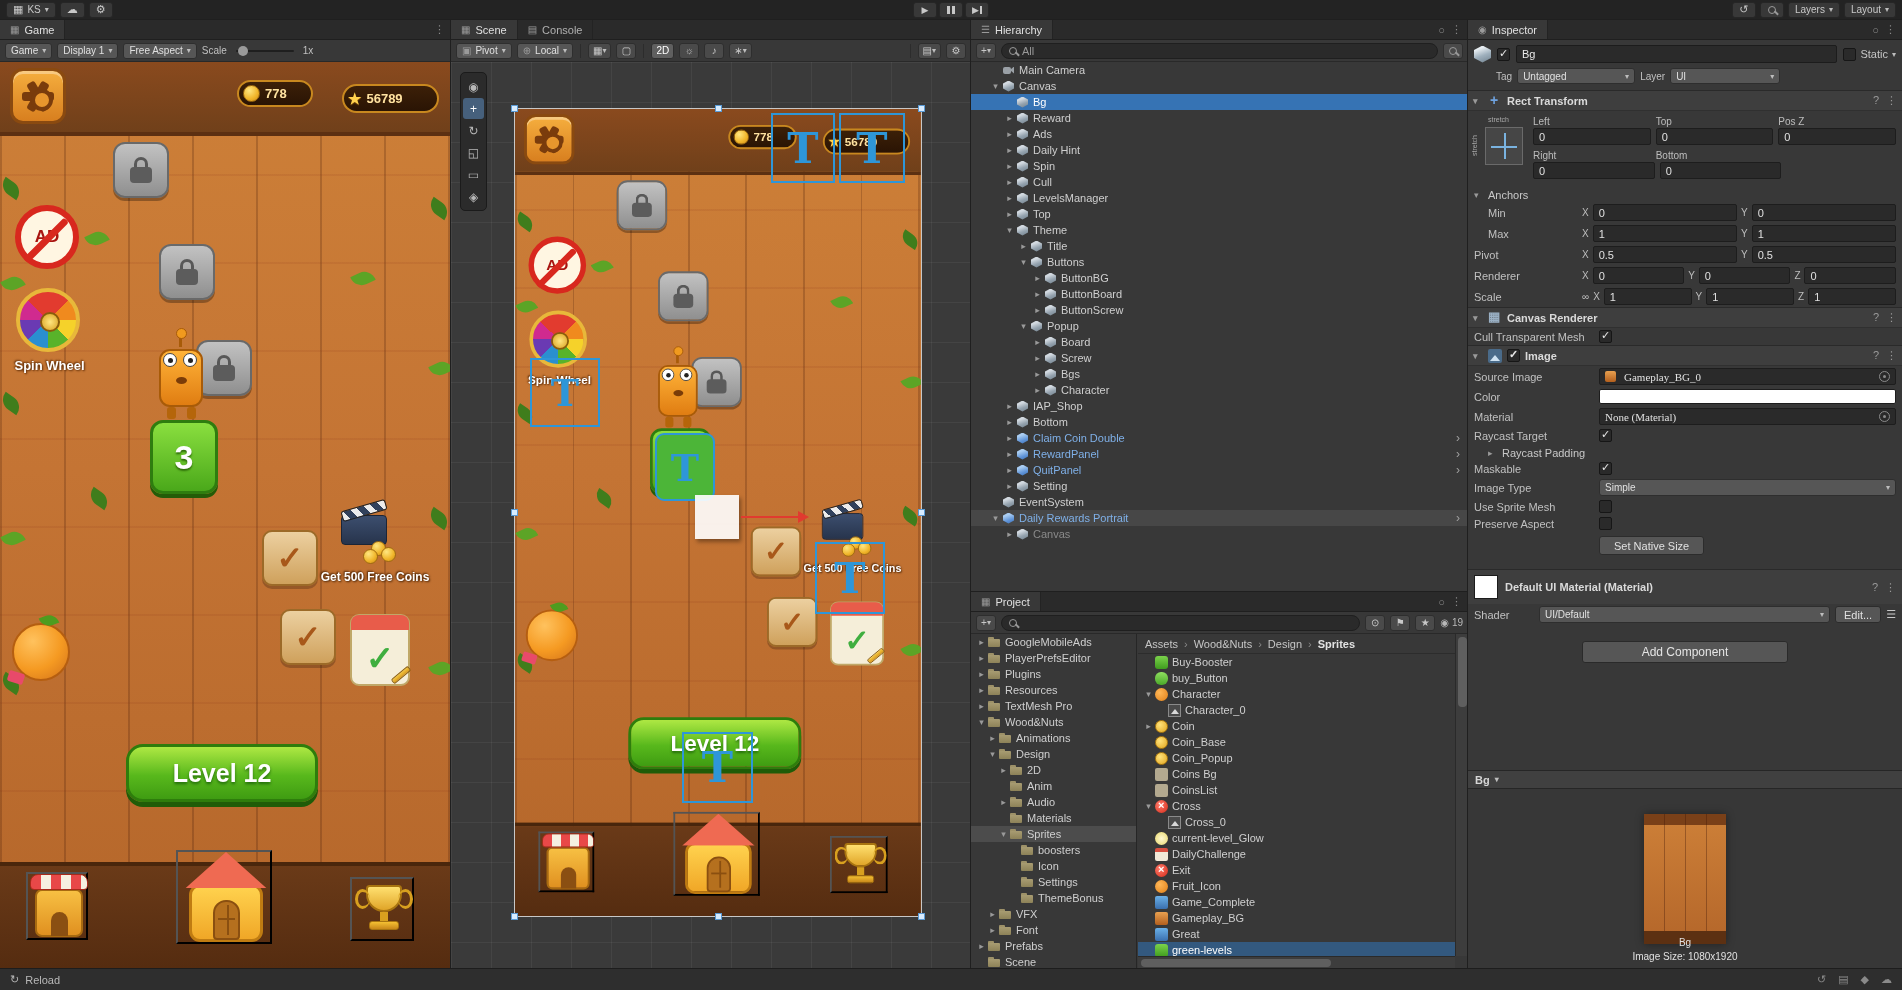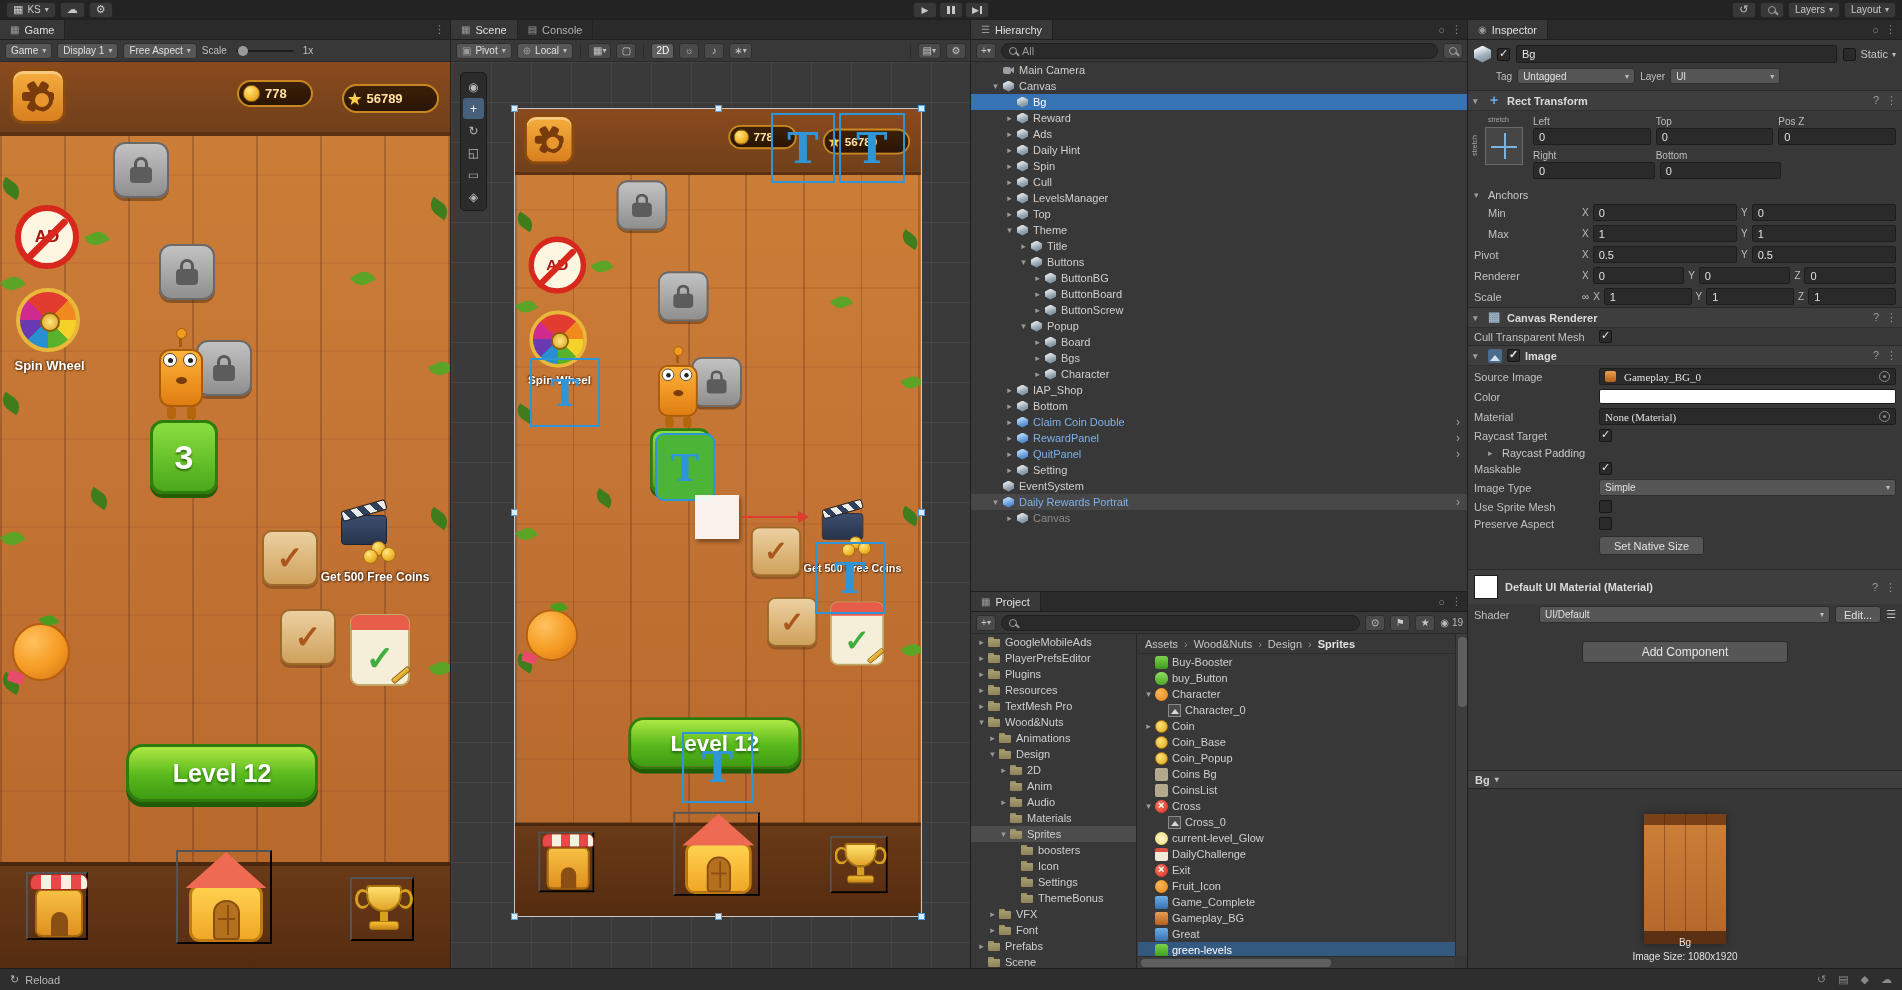--- a/index.html
+++ b/index.html
@@ -825,20 +825,27 @@
       </div>
 
       <div class="hrow">
         <span class="indent" style="padding-left: 60px;"></span>
         <span class="ar ar-r"></span>
         <span class="hicon ic-go"></span>
         <span class="hlabel">Board</span>
         <span class="chev"></span>
       </div>
 
+      <div class="hrow">
+        <span class="indent" style="padding-left: 60px;"></span>
+        <span class="ar ar-r"></span>
+        <span class="hicon ic-go"></span>
+        <span class="hlabel">Screw</span>
+        <span class="chev"></span>
+      </div>
 
       <div class="hrow">
         <span class="indent" style="padding-left: 60px;"></span>
         <span class="ar ar-r"></span>
         <span class="hicon ic-go"></span>
         <span class="hlabel">Bgs</span>
         <span class="chev"></span>
       </div>
 
       <div class="hrow">

